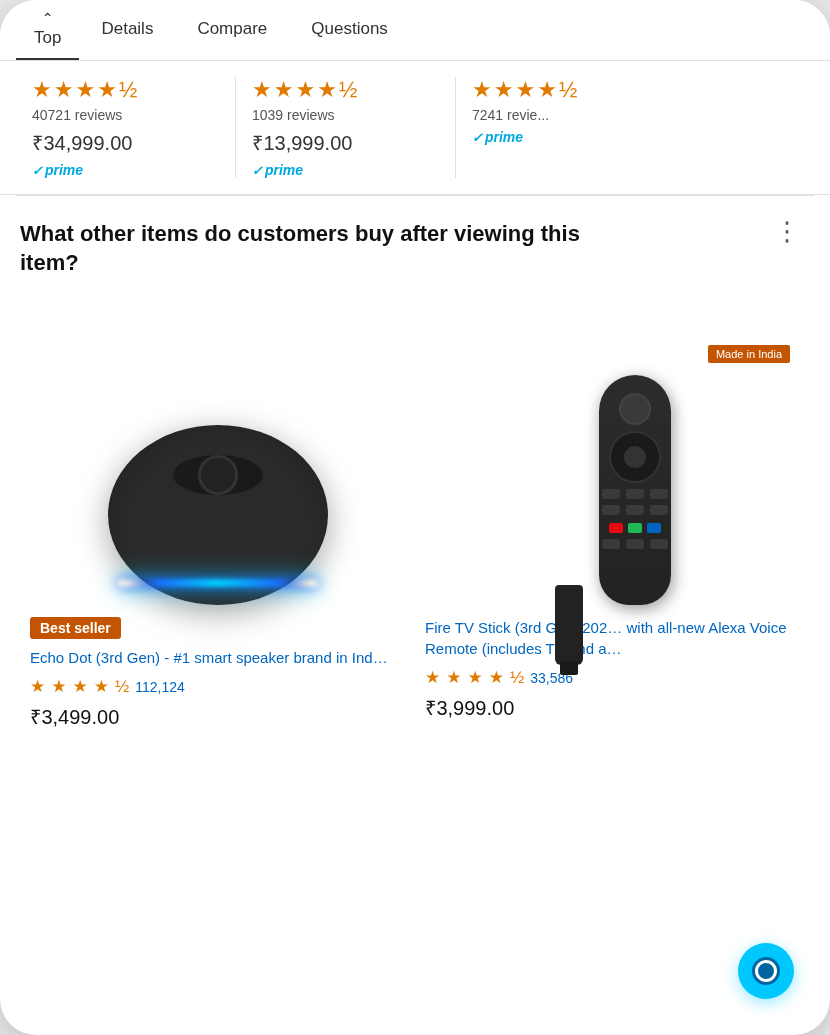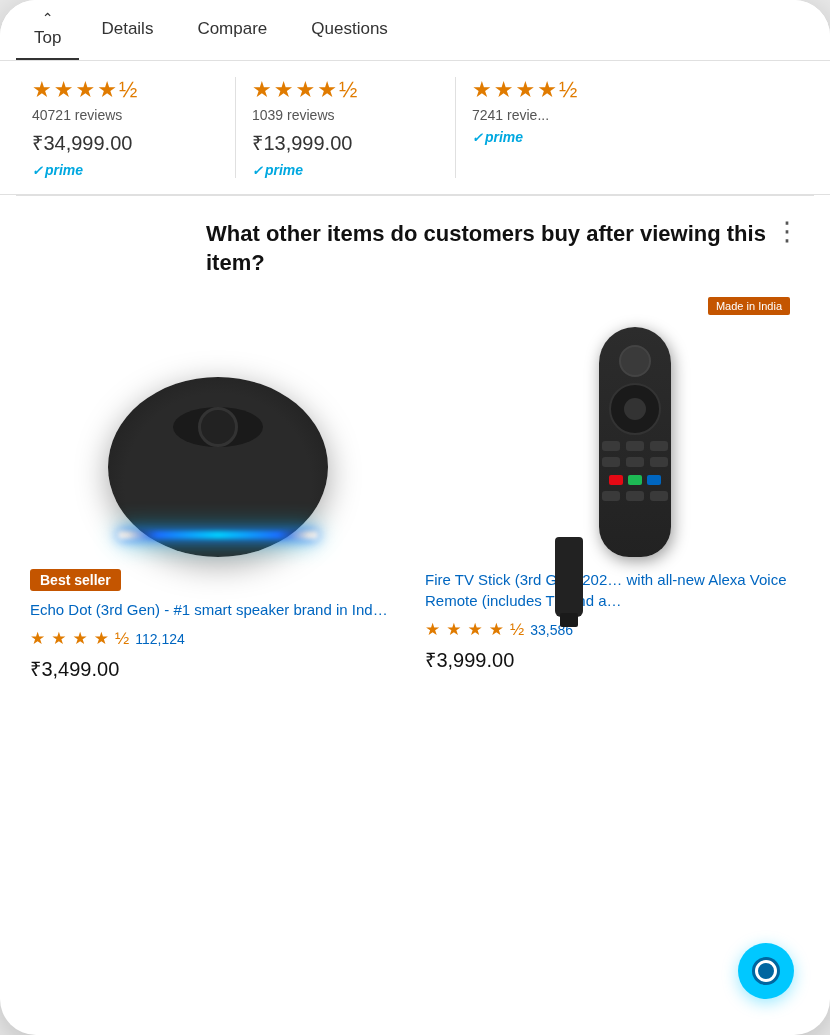--- a/index.html
+++ b/index.html
@@ -105,22 +105,22 @@
       height: 1px;
       background: #e0e0e0;
       margin: 0 16px;
     }
     .customers-section {
       padding: 24px 20px 16px 20px;
     }
     .section-header {
       display: flex;
       align-items: flex-start;
-      justify-content: flex-end;
-      margin-bottom: 20px;
+      justify-content: space-between;
+      margin-bottom: 36px;
     }
     .section-title {
       font-size: 22px;
       font-weight: 700;
       color: #111;
       max-width: 560px;
       line-height: 1.3;
     }
     .more-btn {
       font-size: 26px;
@@ -142,20 +142,21 @@
       position: relative;
     }
     .product-image-wrap {
       width: 100%;
       display: flex;
       justify-content: center;
       align-items: flex-end;
       margin-bottom: 12px;
       position: relative;
       height: 260px;
+      margin-top: 32px;
     }
     .made-in-india-badge {
       position: absolute;
       top: 0;
       right: 10px;
       background: #c45500;
       color: #fff;
       font-size: 11px;
       padding: 3px 8px;
       border-radius: 2px;

